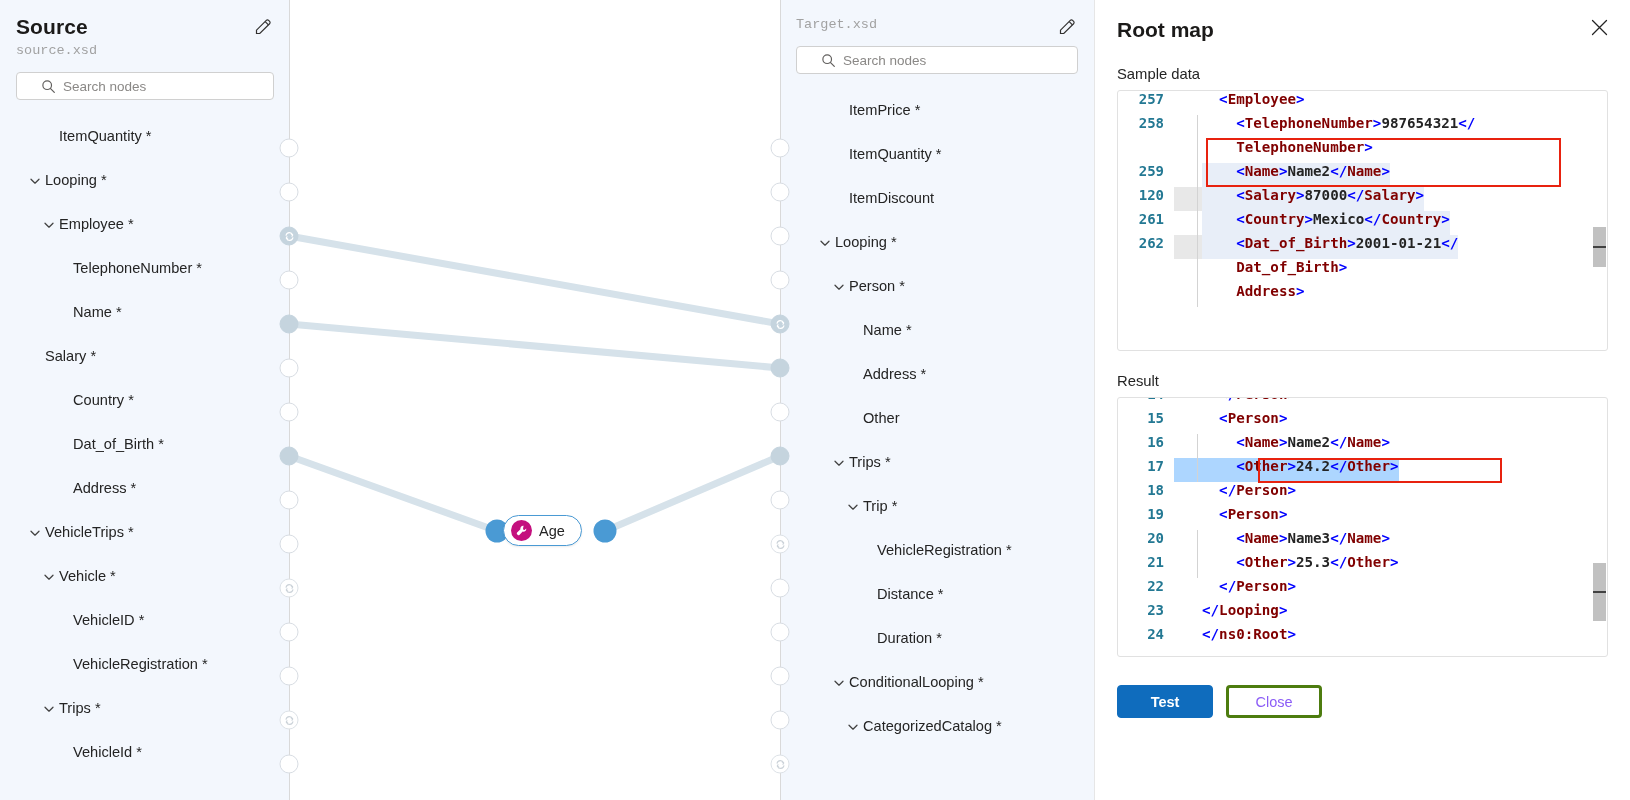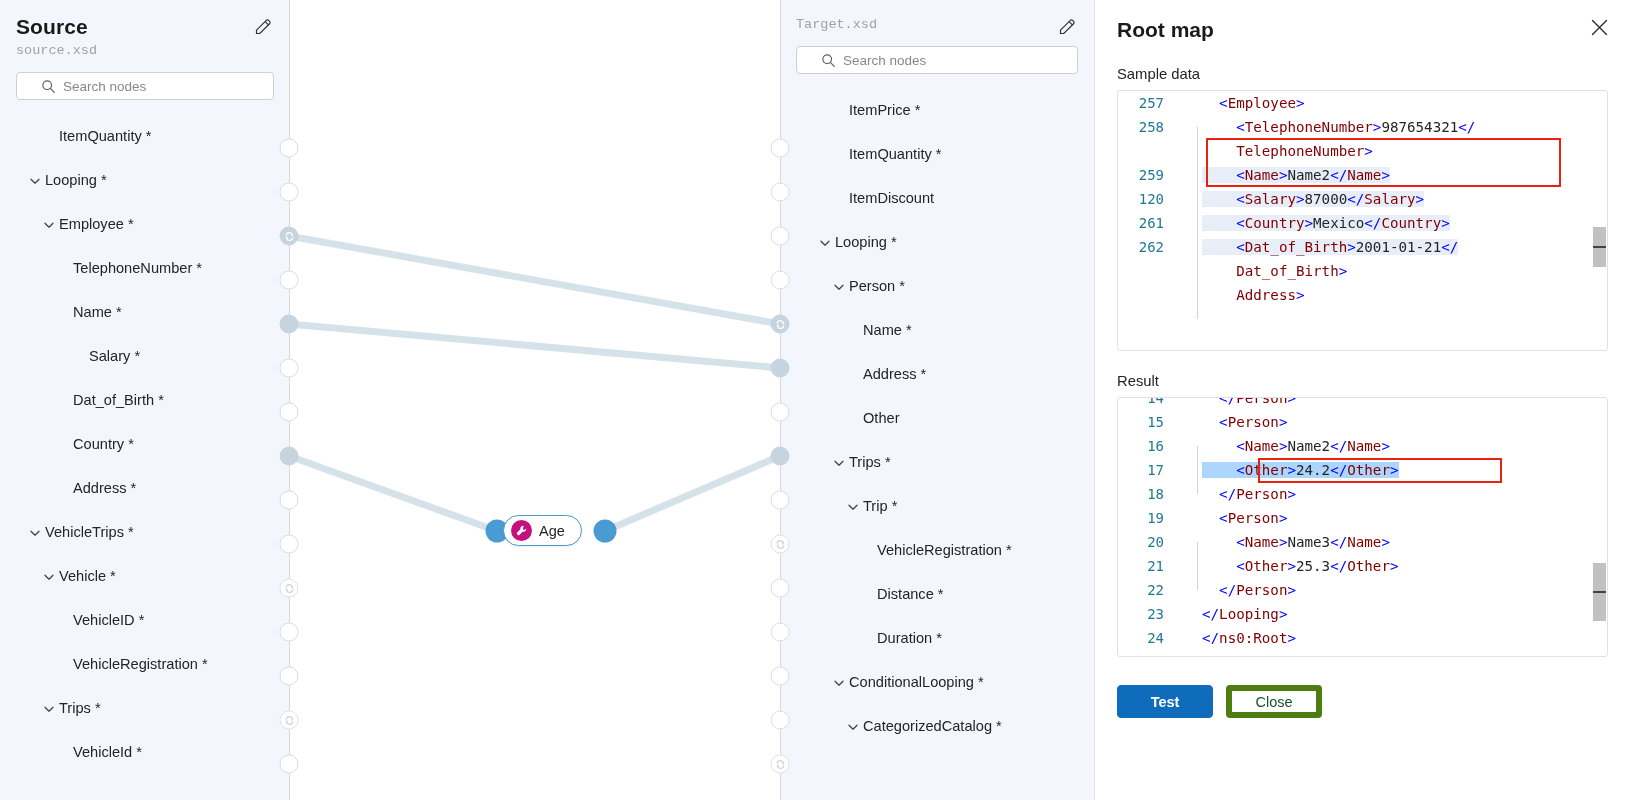--- a/index.html
+++ b/index.html
@@ -151,23 +151,24 @@
     position: relative;
     border: 1px solid #e1e1e1; border-radius: 3px;
     background: #ffffff;
     overflow: hidden;
   }
   .code-sample { height: 261px; }
   .code-result { height: 260px; }
 
   .code-scroll { position: relative; width: 100%; height: 100%; overflow: hidden; }
   .code-line {
-    position: relative; display: flex; height: 24px; align-items: center;
+    position: relative; display: flex; height: 24px; 
     font-family: "DejaVu Sans Mono", monospace;
     font-size: 14.2px;
+    font-weight: bold;
   }
   .ln {
     width: 56px; flex: 0 0 56px; text-align: right; padding-right: 10px;
     color: #237893; font-size: 14px;
     font-family: "DejaVu Sans Mono", monospace;
     user-select: none;
   }
   .gut1 { width: 14px; flex: 0 0 14px; }
   .gut2 { width: 14px; flex: 0 0 14px; position: relative; }
   .code-txt { white-space: pre; color: #242424; }
@@ -196,21 +197,21 @@
   }
 
   .btn-row { display: flex; gap: 13px; margin-top: 28px; }
   .btn {
     height: 33px; min-width: 96px; border-radius: 4px;
     font-size: 14.5px; font-family: "Liberation Sans", sans-serif;
     display: flex; align-items: center; justify-content: center;
     cursor: pointer; padding: 0 16px;
   }
   .btn-primary { background: #0f6cbd; color: #ffffff; border: 1px solid #0f6cbd; font-weight: 600; }
-  .btn-default { background: #ffffff; color: #14532d; border: 6px solid #4d7c0f; }
+  .btn-default { background: #ffffff; color: #8b5cf6; border: 3px solid #4d7c0f; }
 </style>
 </head>
 <body>
 
 <div class="app">
 
   <div class="canvas-area">
 
     <div class="rail rail-src"></div>
     <div class="rail rail-dst"></div>
@@ -266,31 +267,31 @@
             <span class="lbl">Employee *</span>
           </div>
           <div class="tree-row" style="padding-left: 56px;">
             <span class="chev-spacer"></span>
             <span class="lbl">TelephoneNumber *</span>
           </div>
           <div class="tree-row" style="padding-left: 56px;">
             <span class="chev-spacer"></span>
             <span class="lbl">Name *</span>
           </div>
-          <div class="tree-row" style="padding-left: 72px;">
+          <div class="tree-row" style="padding-left: 28px;">
             <span class="chev-spacer"></span>
             <span class="lbl">Salary *</span>
           </div>
           <div class="tree-row" style="padding-left: 56px;">
             <span class="chev-spacer"></span>
+            <span class="lbl">Country *</span>
+          </div>
+          <div class="tree-row" style="padding-left: 56px;">
+            <span class="chev-spacer"></span>
             <span class="lbl">Dat_of_Birth *</span>
-          </div>
-          <div class="tree-row" style="padding-left: 56px;">
-            <span class="chev-spacer"></span>
-            <span class="lbl">Country *</span>
           </div>
           <div class="tree-row" style="padding-left: 56px;">
             <span class="chev-spacer"></span>
             <span class="lbl">Address *</span>
           </div>
           <div class="tree-row" style="padding-left: 28px;">
             <span class="chev">
               <svg width="14" height="14" viewBox="0 0 14 14">
                 <path d="M3 5.2 L7 9.2 L11 5.2" fill="none" stroke="#424242" stroke-width="1.25" stroke-linecap="round" stroke-linejoin="round"></path>
               </svg>

